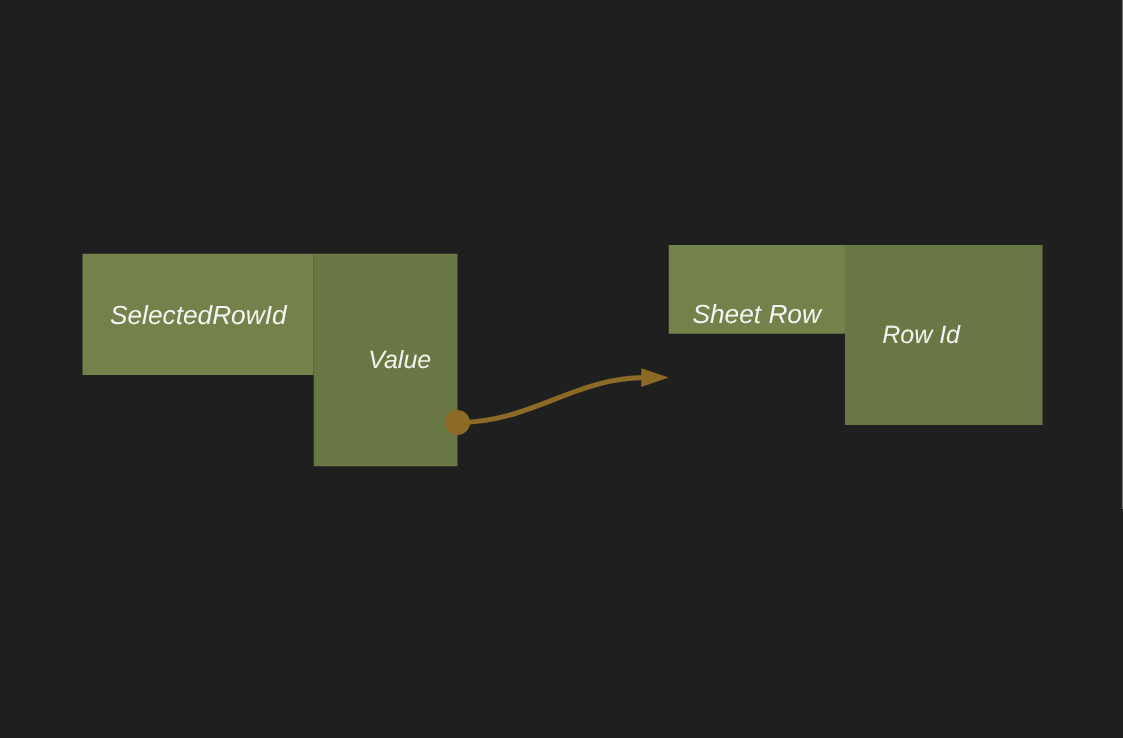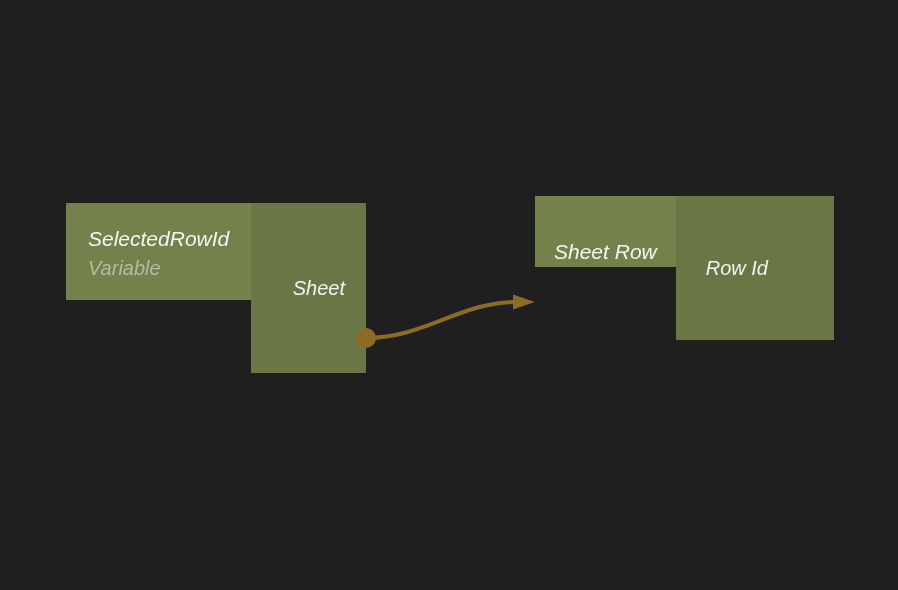--- a/index.html
+++ b/index.html
@@ -80,25 +80,24 @@
   .wire-layer path, .wire-layer circle { pointer-events: auto; }
 </style>
 </head>
 <body>
 
 <div class="canvas">
 
   <div class="node node-selectedrowid">
     <div class="node-header">
       <div class="node-title">SelectedRowId</div>
-      <div class="node-subtitle">Variable</div>
     </div>
     <div class="node-body">
       <div class="port-row output">
-        <span>Sheet</span>
+        <span>Value</span>
       </div>
     </div>
   </div>
 
   <div class="node node-sheetrow">
     <div class="node-header">
       <div class="node-title">Sheet Row</div>
     </div>
     <div class="node-body">
       <div class="port-row input">

